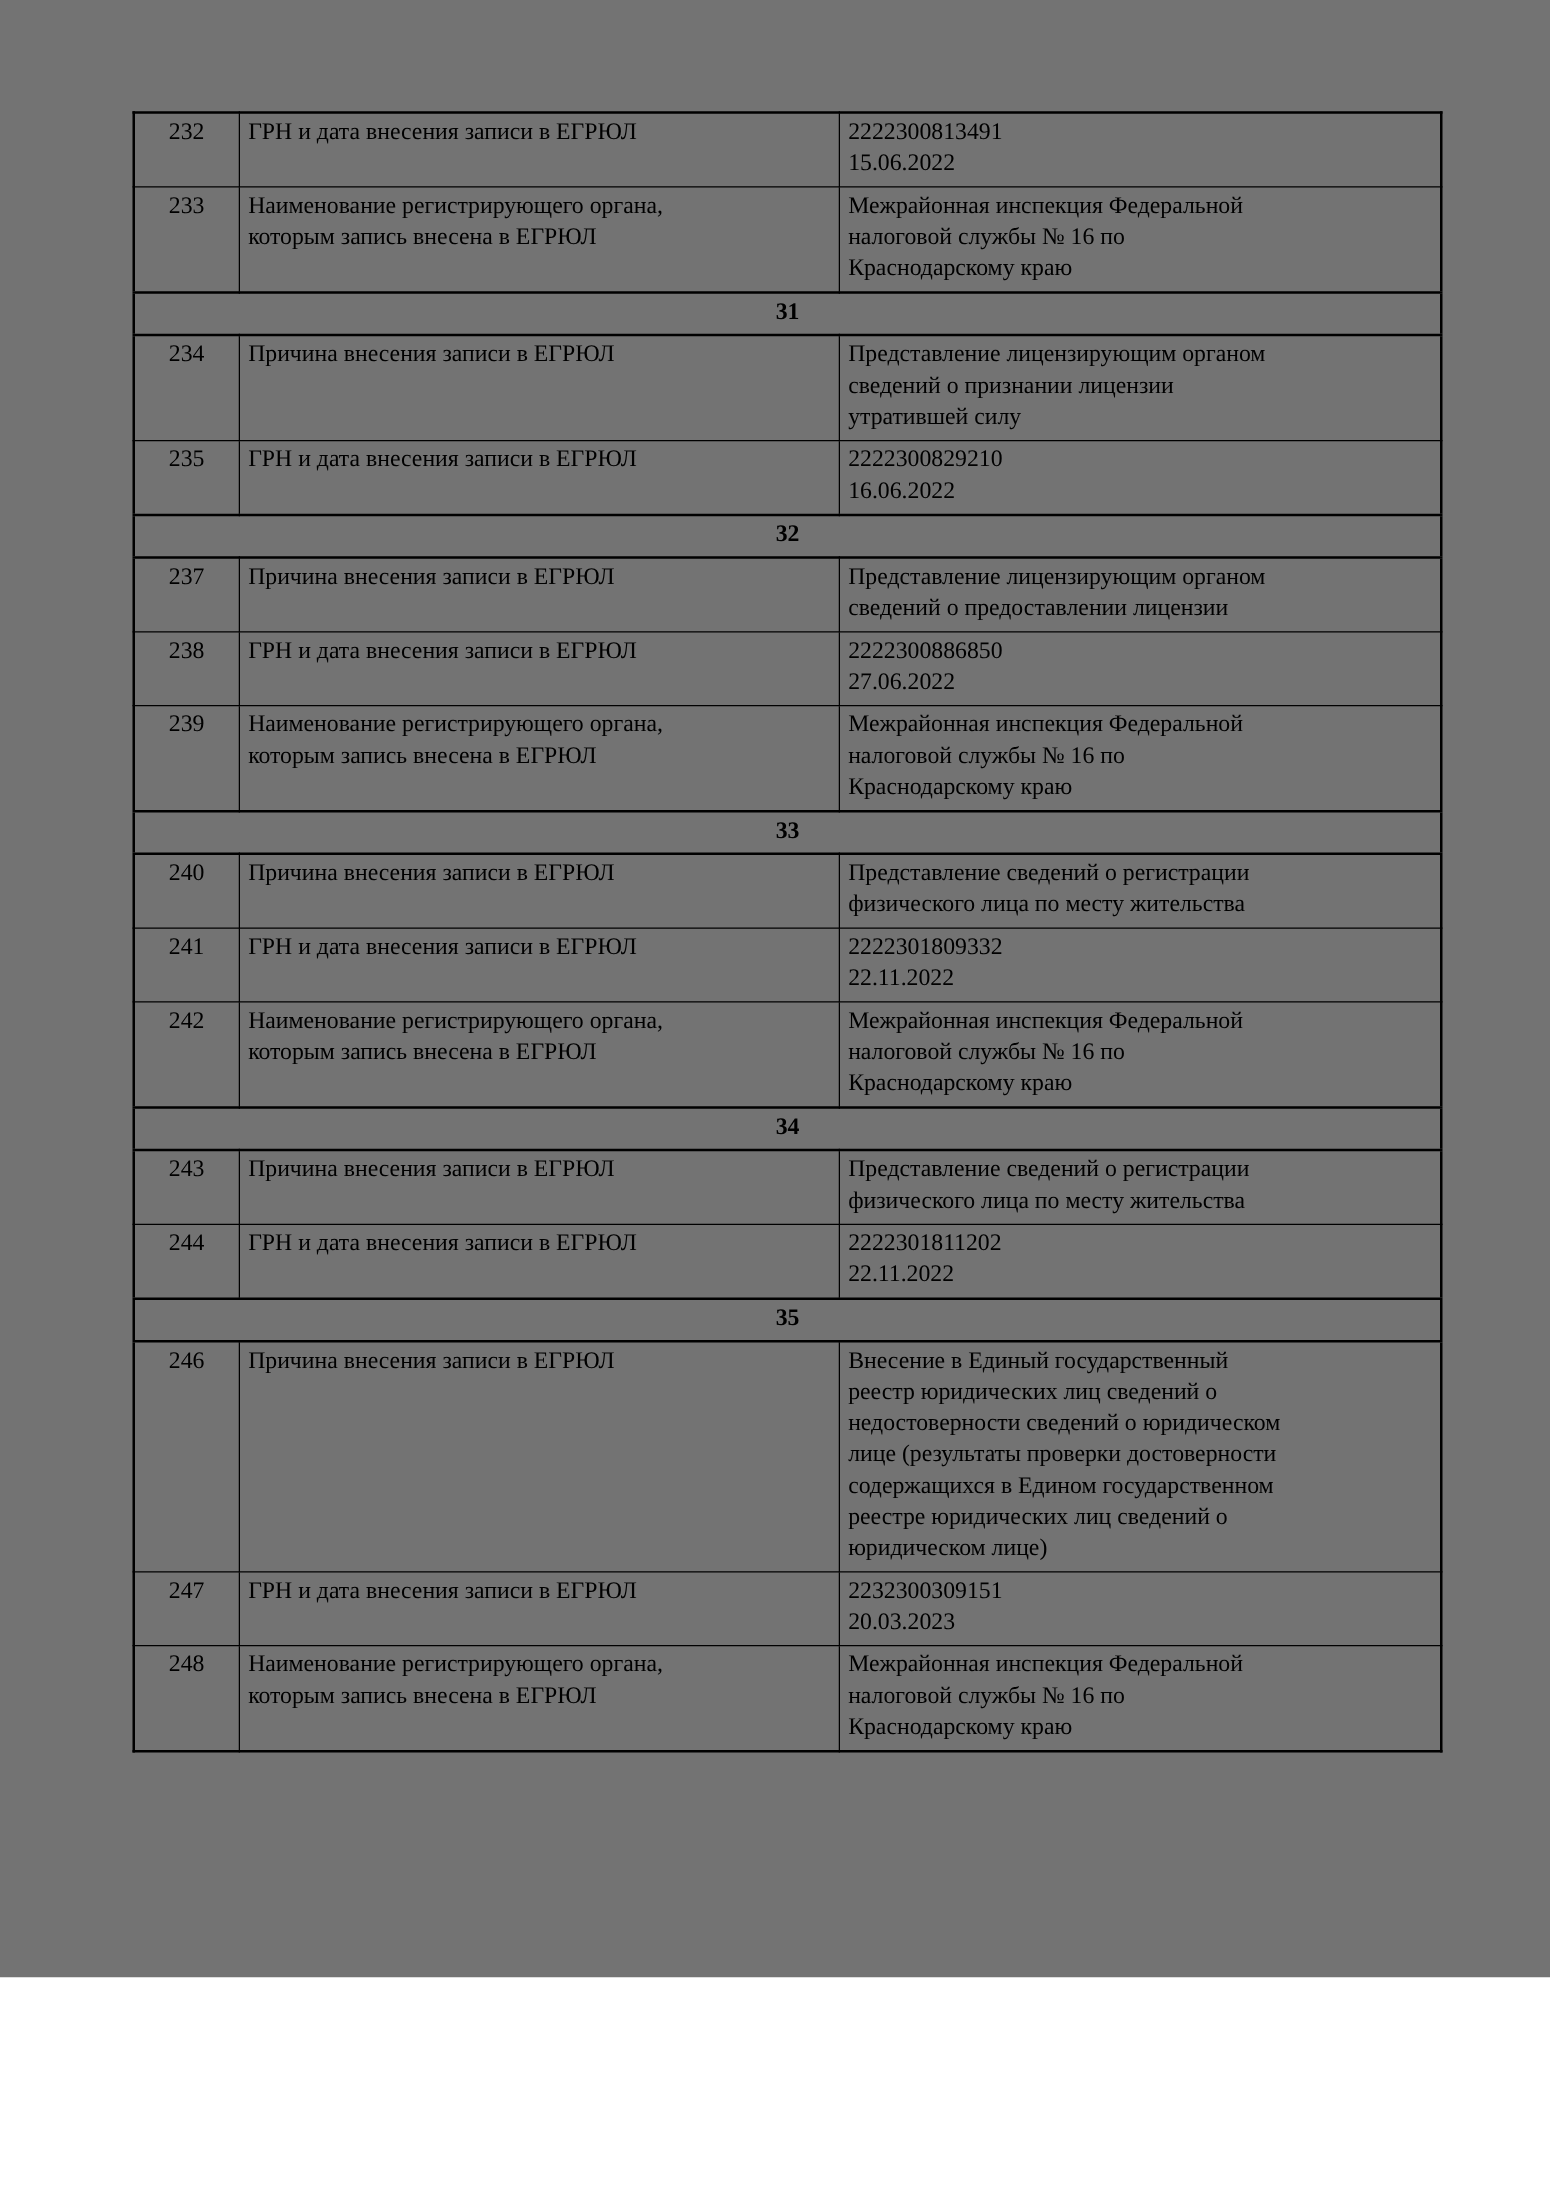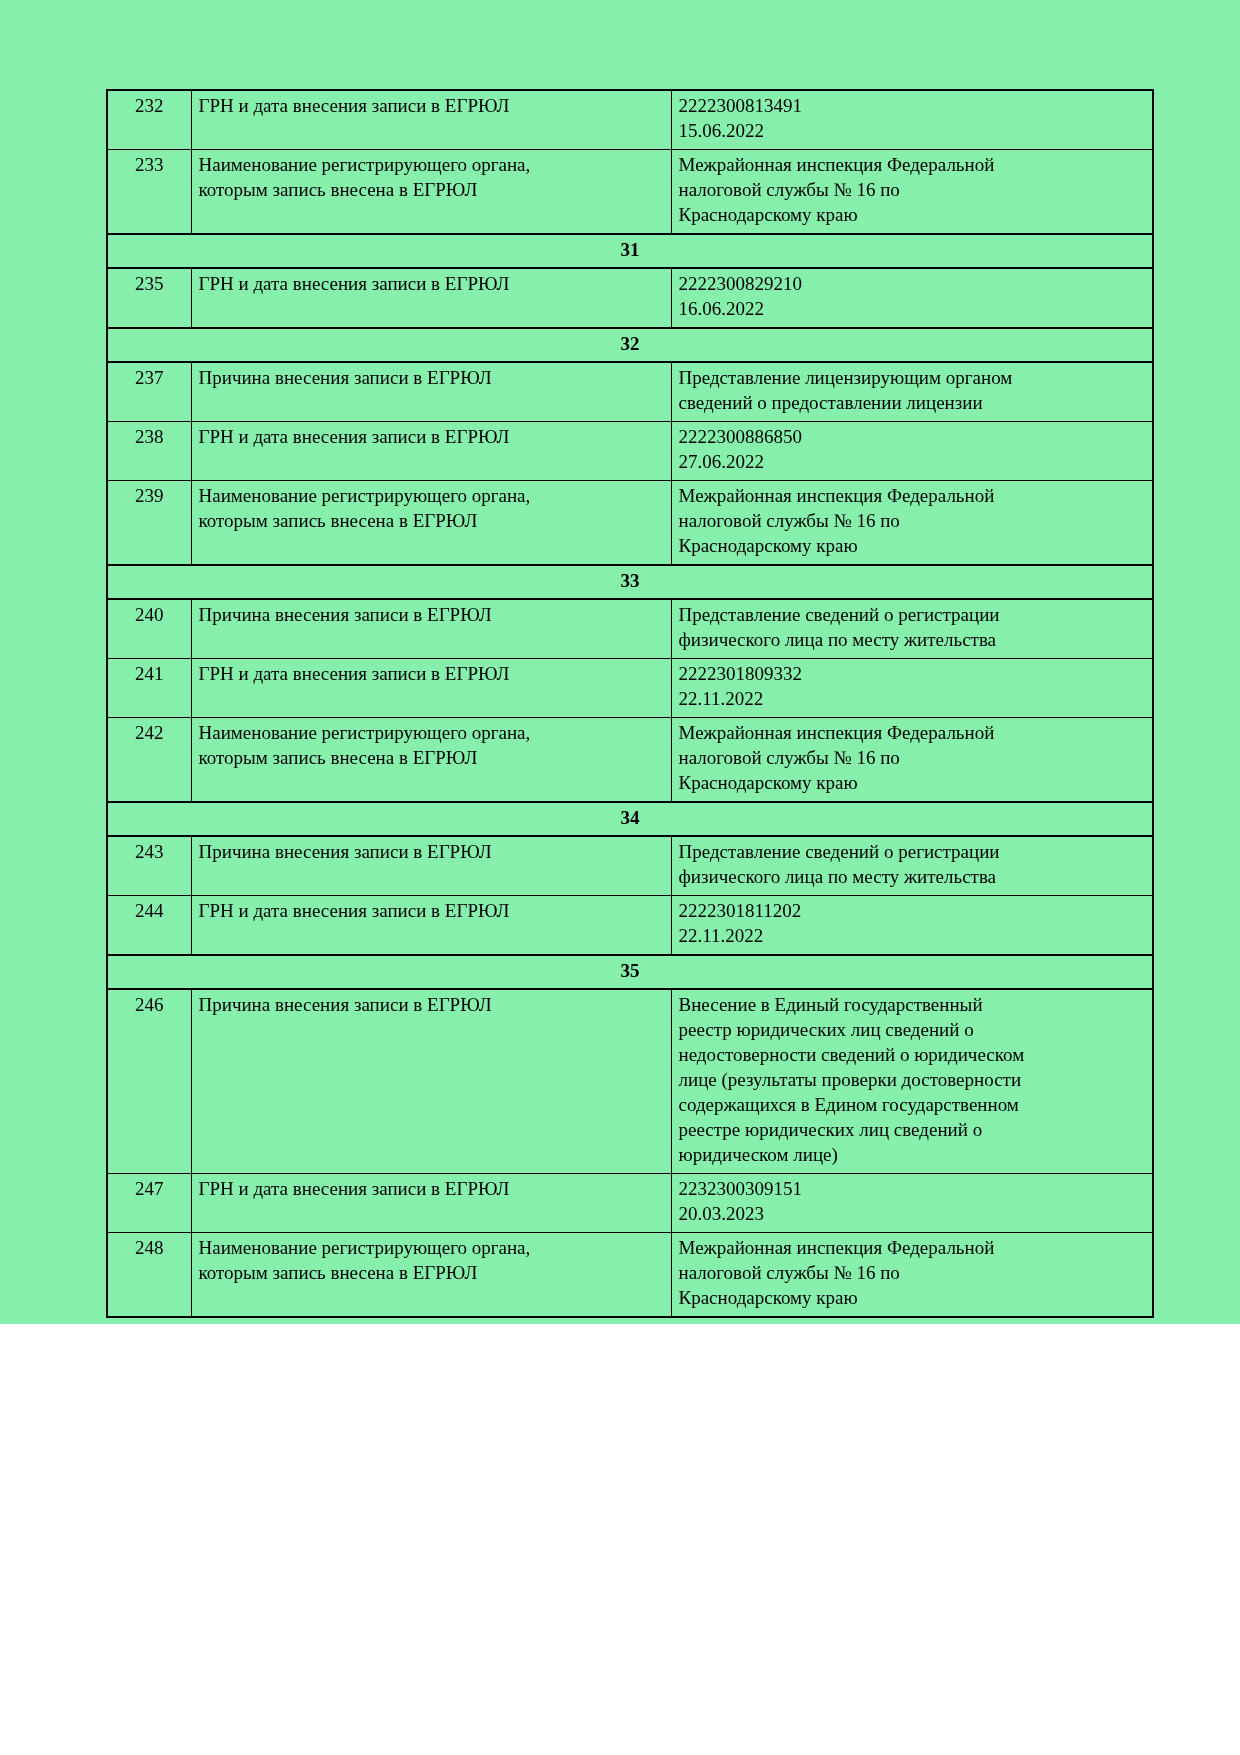--- a/index.html
+++ b/index.html
@@ -3,22 +3,22 @@
 <meta charset="utf-8">
 <style>
   html, body {
     margin: 0;
     padding: 0;
     background: #ffffff;
   }
   .page {
     position: relative;
     width: 1240px;
-    height: 1324px;
-    background: #86efac;
+    height: 1582px;
+    background: #737373;
     font-family: "Liberation Serif", "DejaVu Serif", serif;
     color: #000000;
     overflow: hidden;
   }
   table.egrul {
     position: absolute;
     left: 106px;
     top: 89px;
     width: 1046px;
     border-collapse: collapse;
@@ -107,20 +107,27 @@
           <td class="label-cell">Наименование регистрирующего органа,
 которым запись внесена в ЕГРЮЛ</td>
           <td class="value-cell">Межрайонная инспекция Федеральной
 налоговой службы № 16 по
 Краснодарскому краю</td>
         </tr>
         <tr class="section-row">
           <td colspan="3">31</td>
         </tr>
         <tr>
+          <td class="num-cell">234</td>
+          <td class="label-cell">Причина внесения записи в ЕГРЮЛ</td>
+          <td class="value-cell">Представление лицензирующим органом
+сведений о признании лицензии
+утратившей силу</td>
+        </tr>
+        <tr>
           <td class="num-cell">235</td>
           <td class="label-cell">ГРН и дата внесения записи в ЕГРЮЛ</td>
           <td class="value-cell">2222300829210
 16.06.2022</td>
         </tr>
         <tr class="section-row">
           <td colspan="3">32</td>
         </tr>
         <tr>
           <td class="num-cell">237</td>

